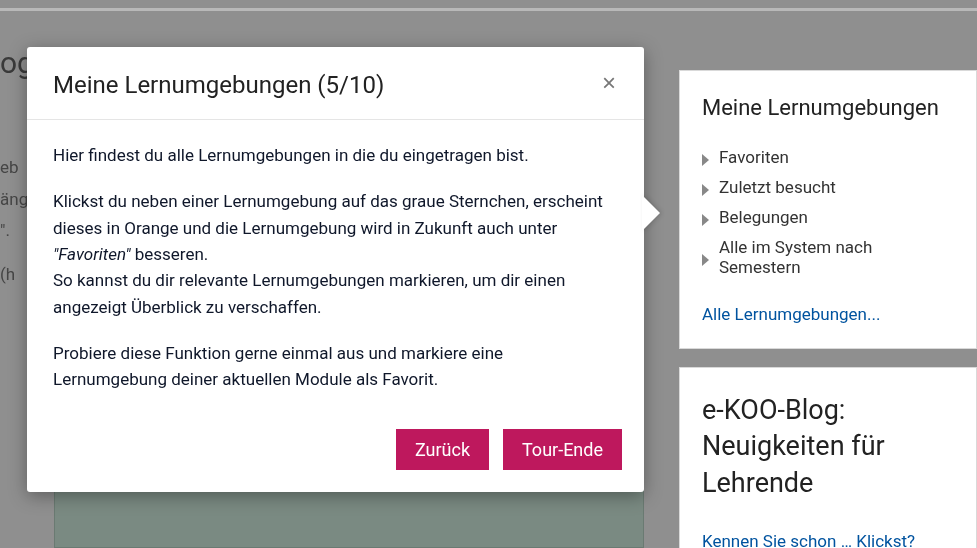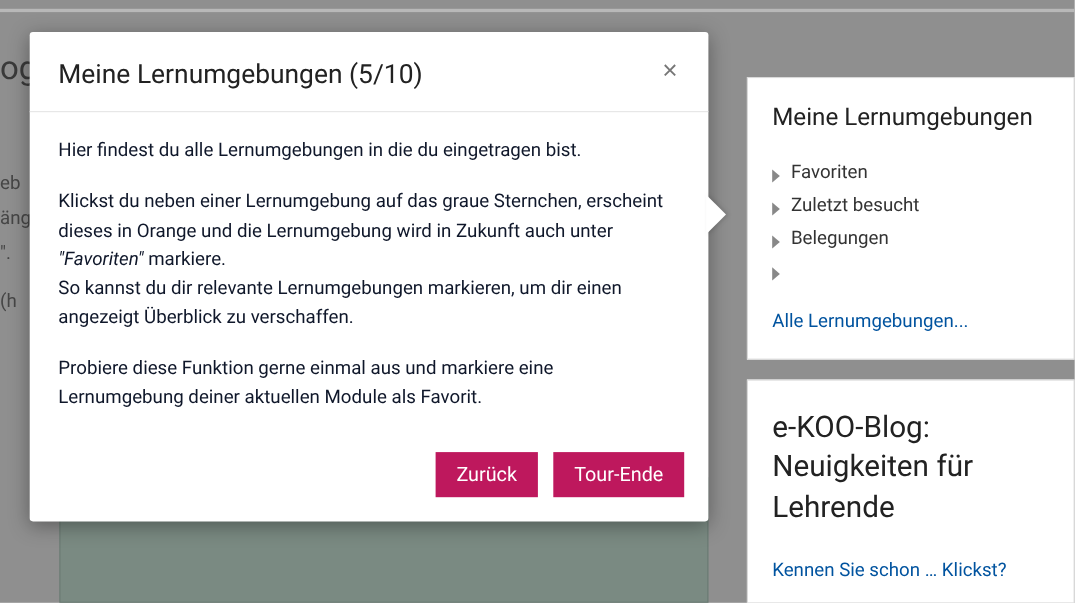--- a/index.html
+++ b/index.html
@@ -36,21 +36,21 @@
   }
   .bg-left .big {
     font-size: 30px;
     margin-bottom: 70px;
   }
 
   
   .modal {
     position: absolute;
     left: 27px;
-    top: 29px;
+    top: 47px;
     width: 617px;
     background: #fff;
     box-shadow: 0 4px 18px rgba(0,0,0,0.35);
     border-radius: 3px;
   }
   .modal-header {
     display: flex;
     justify-content: space-between;
     align-items: flex-start;
     padding: 24px 26px 20px 26px;
@@ -190,21 +190,21 @@
 <div class="modal">
   <div class="modal-header">
     <div class="modal-title">Meine Lernumgebungen (5/10)</div>
     <button class="close-btn">
       <span>×</span>
     </button>
   </div>
   <div class="modal-body">
     <p>Hier findest du alle Lernumgebungen in die du eingetragen bist.</p>
     <p>
-      <span>Klickst du neben einer Lernumgebung auf das graue Sternchen, erscheint dieses in Orange und die Lernumgebung wird in Zukunft auch unter </span><em>"Favoriten"</em><span> markiere.</span><br>
+      <span>Klickst du neben einer Lernumgebung auf das graue Sternchen, erscheint dieses in Orange und die Lernumgebung wird in Zukunft auch unter </span><em>"Favoriten"</em><span> besseren.</span><br>
       <span>So kannst du dir relevante Lernumgebungen markieren, um dir einen angezeigt Überblick zu verschaffen.</span>
     </p>
     <p>Probiere diese Funktion gerne einmal aus und markiere eine Lernumgebung deiner aktuellen Module als Favorit.</p>
   </div>
   <div class="modal-footer">
     <button class="btn">Zurück</button>
     <button class="btn">Tour-Ende</button>
   </div>
   <div class="modal-arrow"></div>
 </div>
@@ -220,20 +220,21 @@
       <li>
         <span class="chev"></span>
         <span>Zuletzt besucht</span>
       </li>
       <li>
         <span class="chev"></span>
         <span>Belegungen</span>
       </li>
       <li>
         <span class="chev"></span>
+        <span>Alle im System nach Semestern</span>
       </li>
     </ul>
     <a class="link">Alle Lernumgebungen...</a>
   </div>
 
   <div class="panel">
     <div class="panel-title small">e-KOO-Blog: Neuigkeiten für Lehrende</div>
     <a class="link">Kennen Sie schon … Klickst?</a>
   </div>
 </div>

